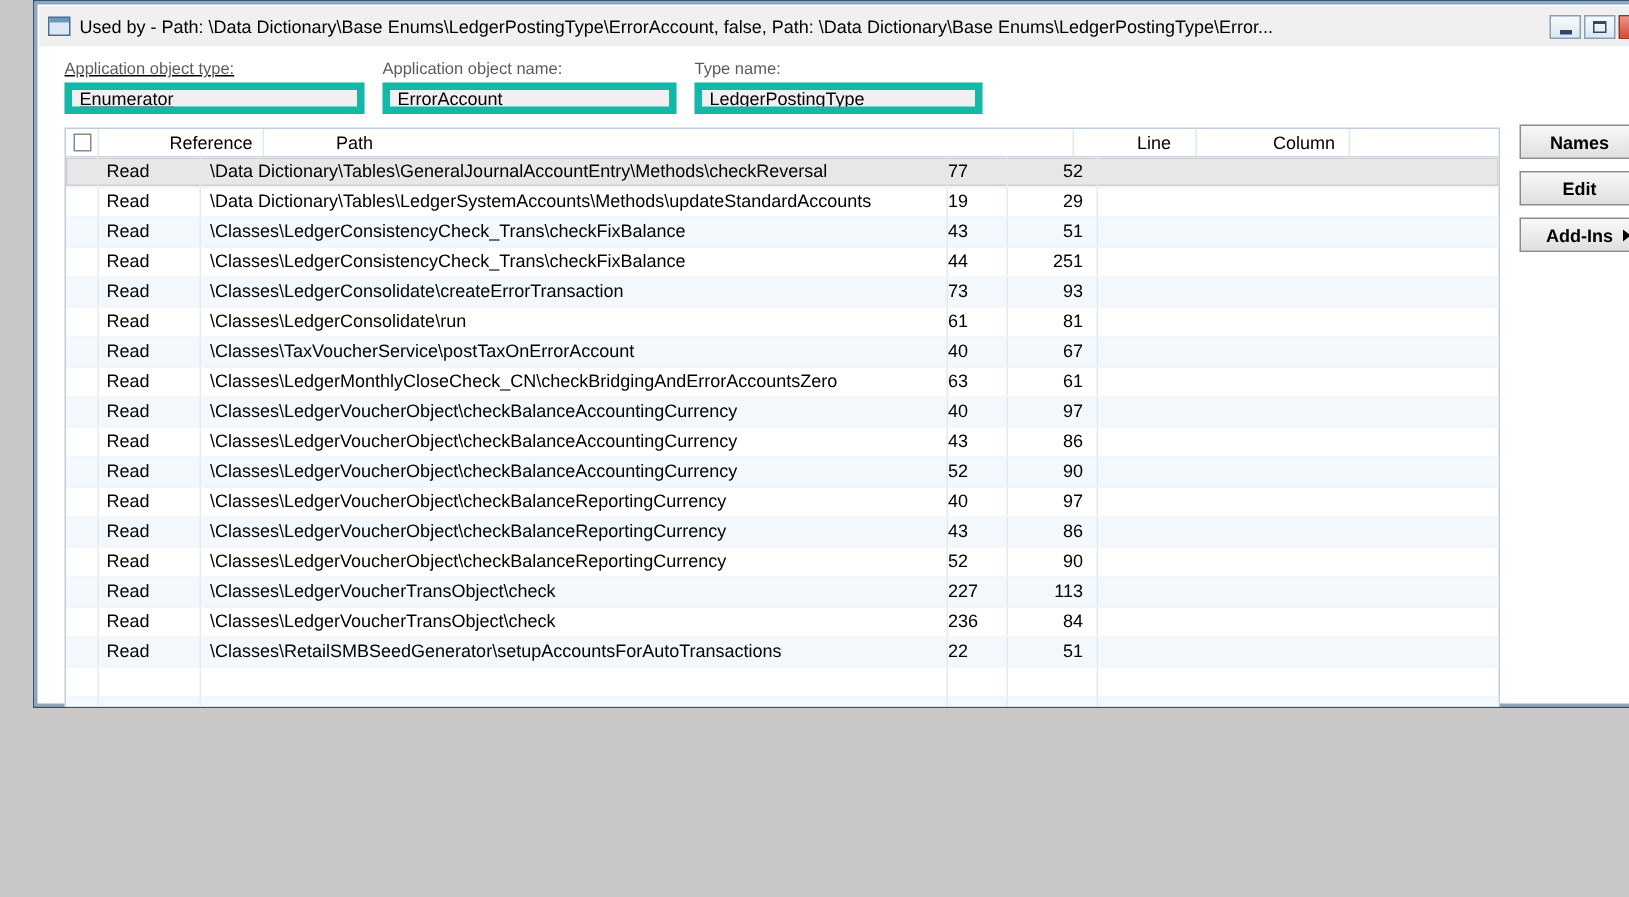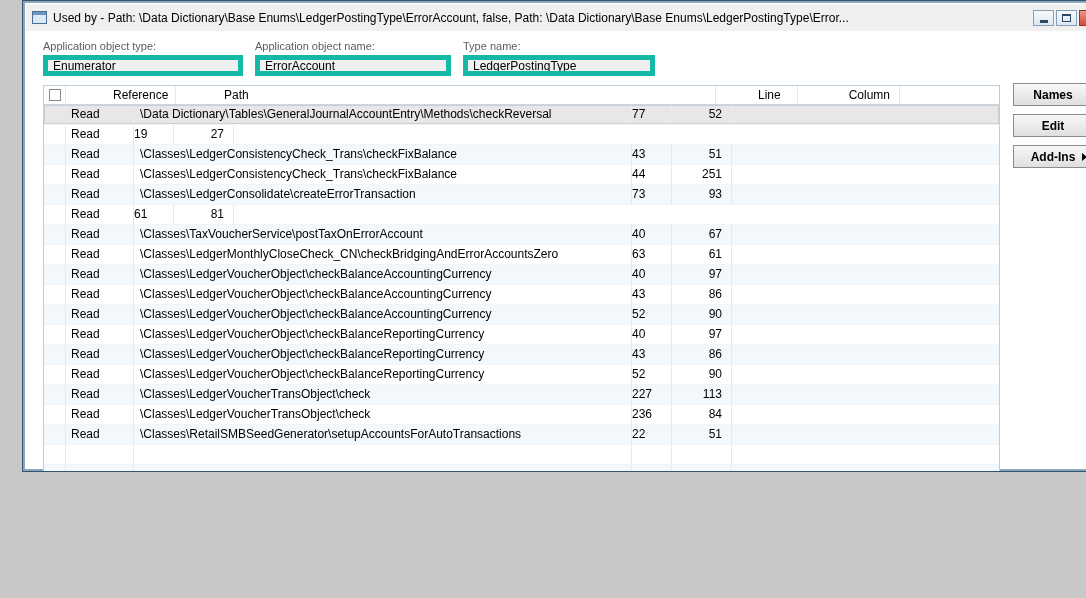--- a/index.html
+++ b/index.html
@@ -50,21 +50,21 @@
   }
   
   .field-group{position:absolute;}
   .field-label{font-size:11px;color:#5d5d5d;margin-bottom:3px;}
   .field-input{
     display:block;width:100%;height:21px;
     background:#f0f0f0;border:5px solid #14b8a6;
     font-family:"Liberation Sans",sans-serif;font-size:12px;color:#000;
     padding:0 5px;outline:none;
   }
-  .fg1{left:20px;top:39px;width:200px;}
+  .fg1{left:20px;top:39px;width:200px;text-decoration:underline;}
   .fg2{left:232px;top:39px;width:196px;}
   .fg3{left:440px;top:39px;width:192px;}
   
   .grid{
     position:absolute;left:20px;top:84px;width:957px;height:492px;
     border:1px solid #bfcedd;background:#fff;overflow:hidden;
     font-size:12px;
   }
   .grid-header{
     display:flex;height:19px;line-height:18px;
@@ -162,22 +162,23 @@
           <div class="cell col-marker"></div>
           <div class="cell col-ref">Read</div>
           <div class="cell col-path">\Data Dictionary\Tables\GeneralJournalAccountEntry\Methods\checkReversal</div>
           <div class="cell col-line">77</div>
           <div class="cell col-col">52</div>
           <div class="cell col-fill"></div>
         </div>
         <div class="grid-row">
           <div class="cell col-marker"></div>
           <div class="cell col-ref">Read</div>
+          <div class="cell col-path">\Data Dictionary\Tables\LedgerSystemAccounts\Methods\updateStandardAccounts</div>
           <div class="cell col-line">19</div>
-          <div class="cell col-col">27</div>
+          <div class="cell col-col">29</div>
           <div class="cell col-fill"></div>
         </div>
         <div class="grid-row alt">
           <div class="cell col-marker"></div>
           <div class="cell col-ref">Read</div>
           <div class="cell col-path">\Classes\LedgerConsistencyCheck_Trans\checkFixBalance</div>
           <div class="cell col-line">43</div>
           <div class="cell col-col">51</div>
           <div class="cell col-fill"></div>
         </div>
@@ -193,20 +194,21 @@
           <div class="cell col-marker"></div>
           <div class="cell col-ref">Read</div>
           <div class="cell col-path">\Classes\LedgerConsolidate\createErrorTransaction</div>
           <div class="cell col-line">73</div>
           <div class="cell col-col">93</div>
           <div class="cell col-fill"></div>
         </div>
         <div class="grid-row">
           <div class="cell col-marker"></div>
           <div class="cell col-ref">Read</div>
+          <div class="cell col-path">\Classes\LedgerConsolidate\run</div>
           <div class="cell col-line">61</div>
           <div class="cell col-col">81</div>
           <div class="cell col-fill"></div>
         </div>
         <div class="grid-row alt">
           <div class="cell col-marker"></div>
           <div class="cell col-ref">Read</div>
           <div class="cell col-path">\Classes\TaxVoucherService\postTaxOnErrorAccount</div>
           <div class="cell col-line">40</div>
           <div class="cell col-col">67</div>

